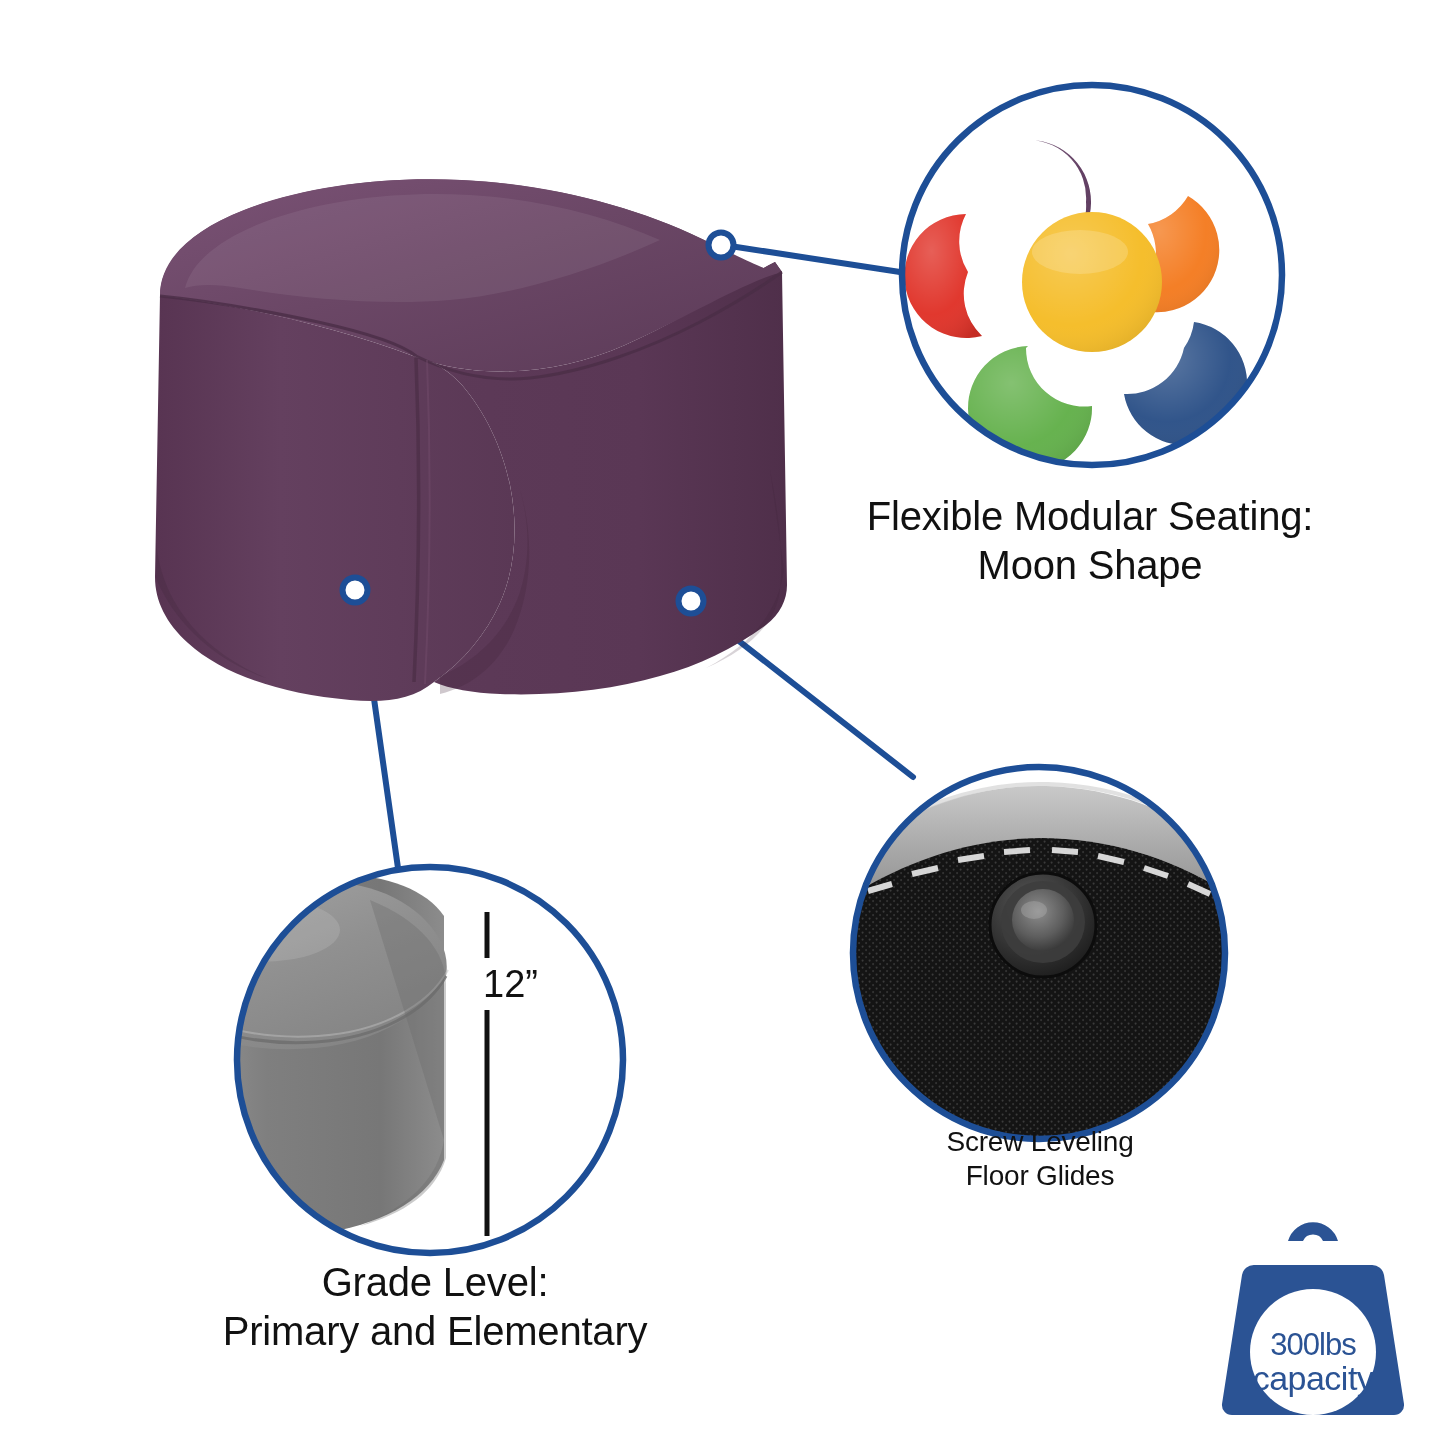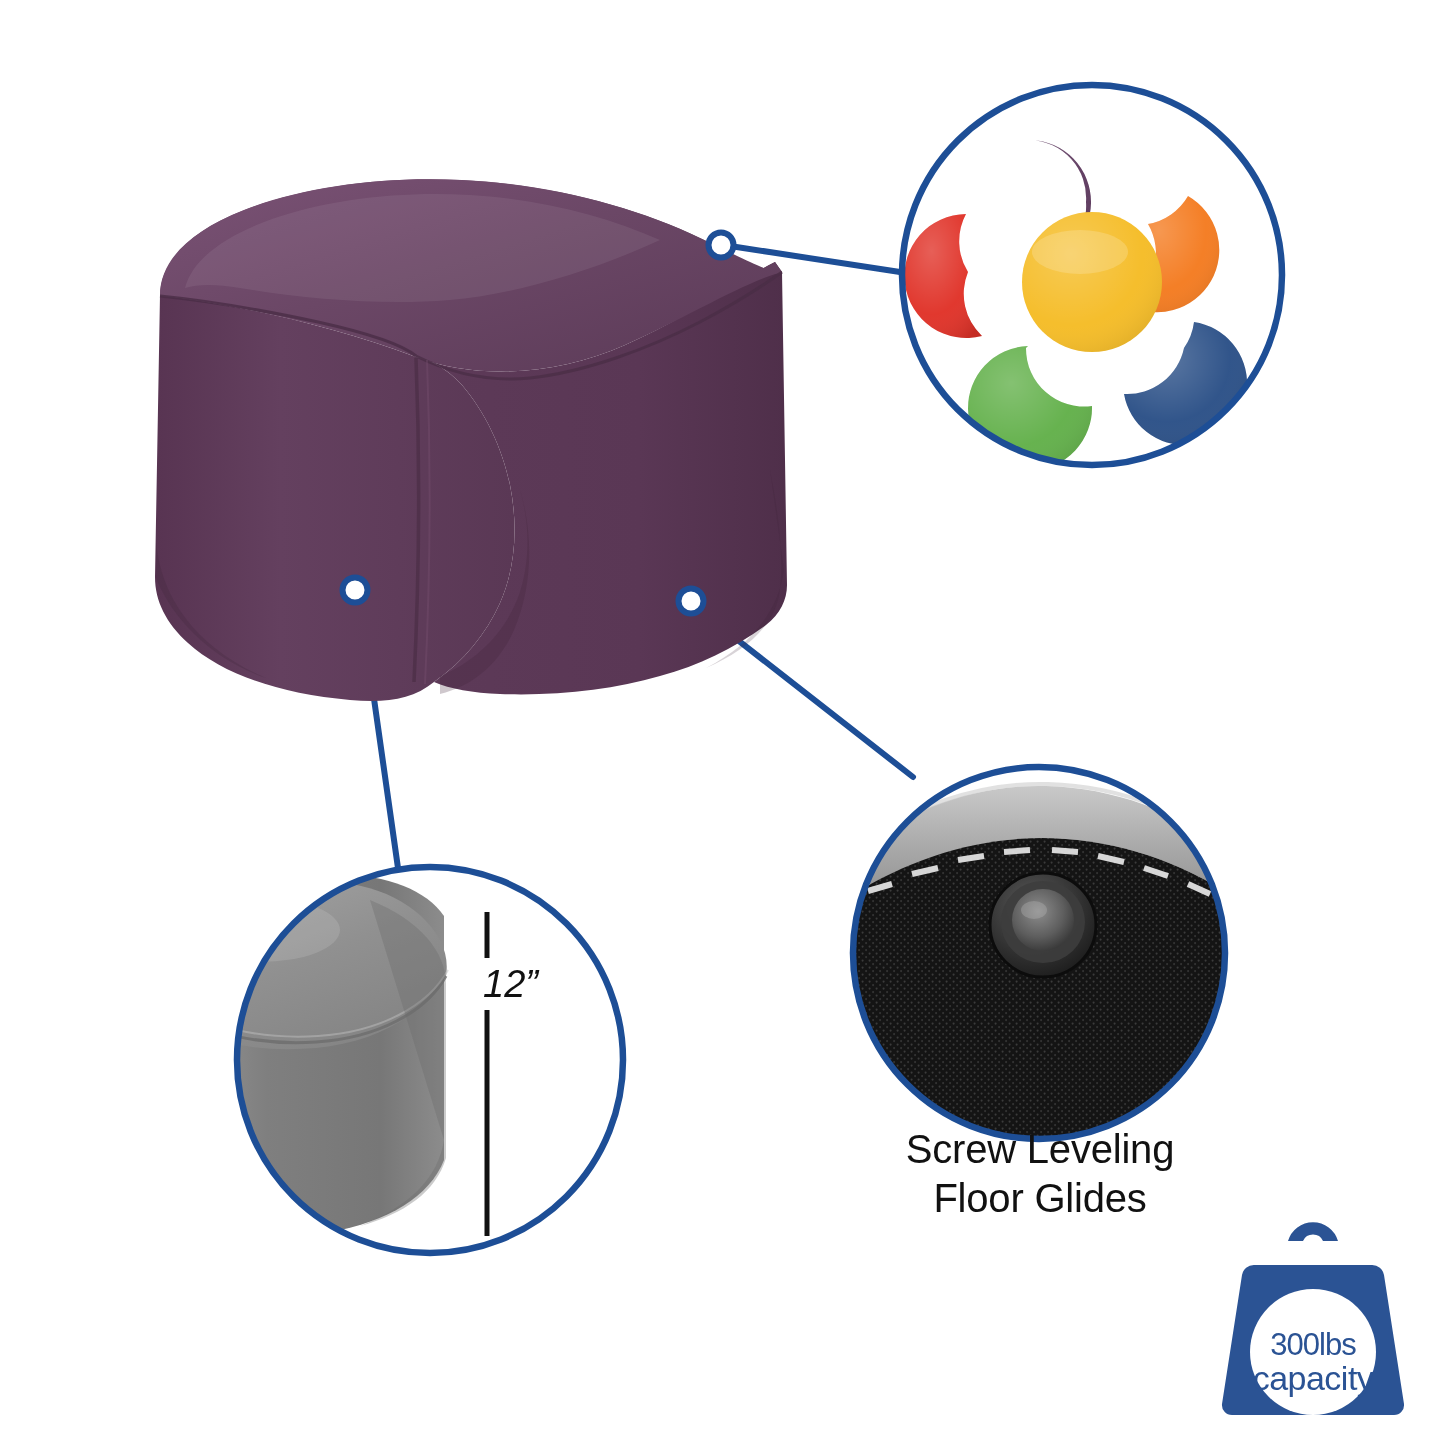--- a/index.html
+++ b/index.html
@@ -37,36 +37,35 @@
   #caption-moon-shape {
     left: 790px;
     top: 492px;
     width: 600px;
     font-size: 40px;
   }
   #caption-floor-glides {
     left: 790px;
     top: 1125px;
     width: 500px;
-    font-size: 40px;
+    font-size: 28px;
   }
   #caption-grade-level {
     left: 120px;
     top: 1258px;
     width: 630px;
     font-size: 40px;
   }
   .dim-label {
     position: absolute;
     left: 483px;
     top: 963px;
     font-size: 38px;
     color: #111111;
     font-family: "Liberation Sans", sans-serif;
-    font-style: italic;
   }
   .badge-text {
     position: absolute;
     left: 1249px;
     top: 1329px;
     width: 128px;
     text-align: center;
     color: #2b5394;
     font-family: "Liberation Sans", sans-serif;
     font-weight: normal;
@@ -365,24 +364,28 @@
                L 1404 1404
                a 10 10 0 0 1 -10 11
                L 1232 1415
                a 10 10 0 0 1 -10 -11
                L 1242 1275
                a 12 12 0 0 1 12 -10 Z" fill="#2b5394"></path>
       <circle cx="1313" cy="1352" r="63" fill="#ffffff"></circle>
     </g>
   </svg>
 
+  <div class="caption" id="caption-moon-shape">Flexible Modular Seating:
+Moon Shape</div>
 
   <div class="caption" id="caption-floor-glides">Screw Leveling
 Floor Glides</div>
 
+  <div class="caption" id="caption-grade-level">Grade Level:
+Primary and Elementary</div>
 
   <div class="dim-label">12”</div>
 
   <div class="badge-text">
     <span class="lbs">300lbs</span>
     <span class="cap">capacity</span>
   </div>
 
 </div>
 

